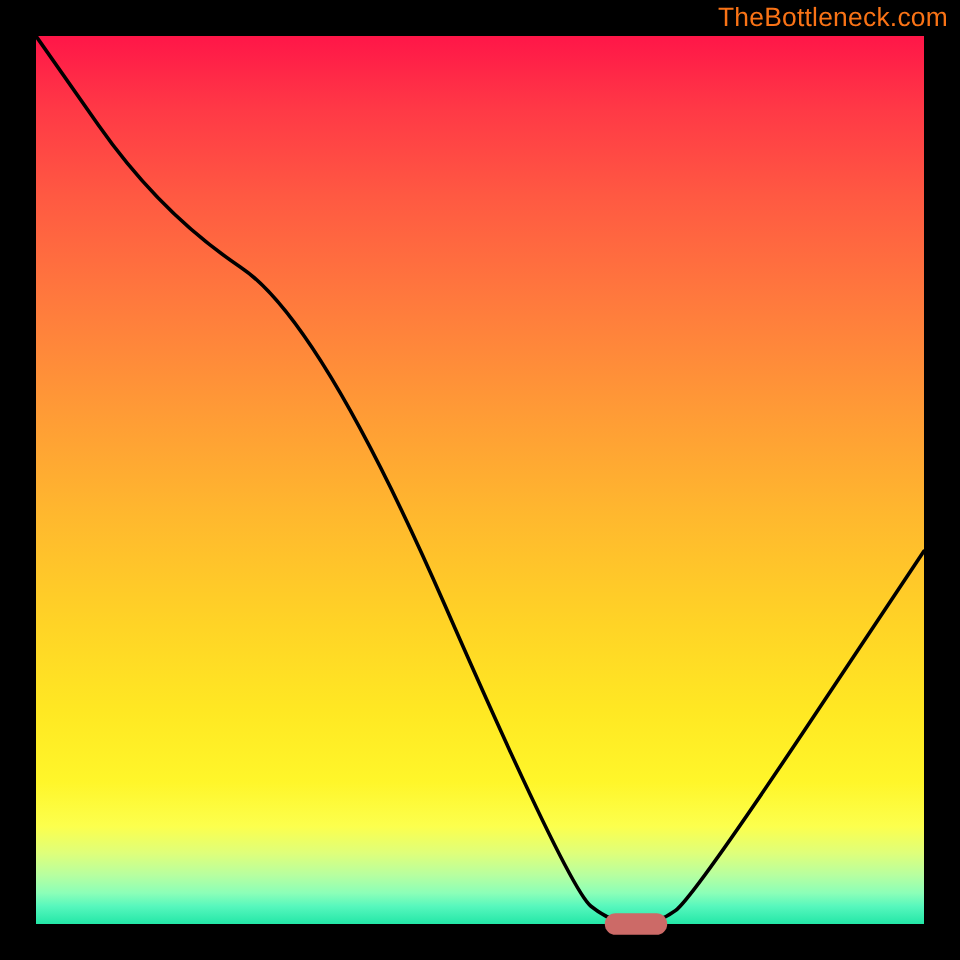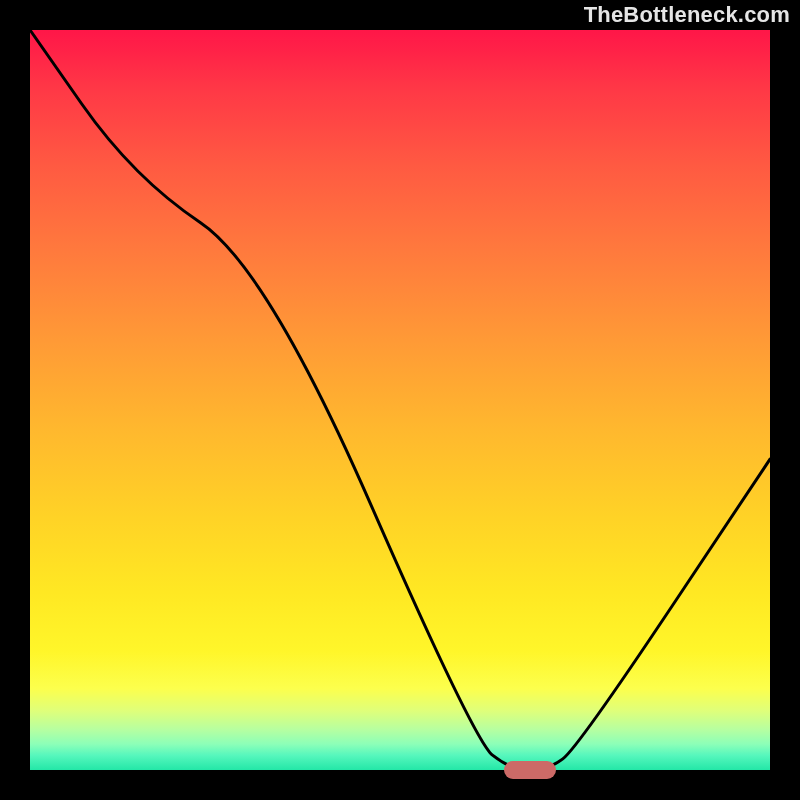--- a/index.html
+++ b/index.html
@@ -16,23 +16,23 @@
     left: 0;
     top: 0;
     width: 800px;
     height: 800px;
     background: #000;
   }
   .watermark {
     position: absolute;
     top: 2px;
     right: 10px;
-    color: #e5e5e5;
+    color: #f97316;
     font-size: 22px;
-    font-weight: 700;
+    font-weight: 400;
     letter-spacing: 0.2px;
     user-select: none;
   }
   .plot-box {
     position: absolute;
     left: 30px;
     top: 30px;
     width: 740px;
     height: 740px;
     

